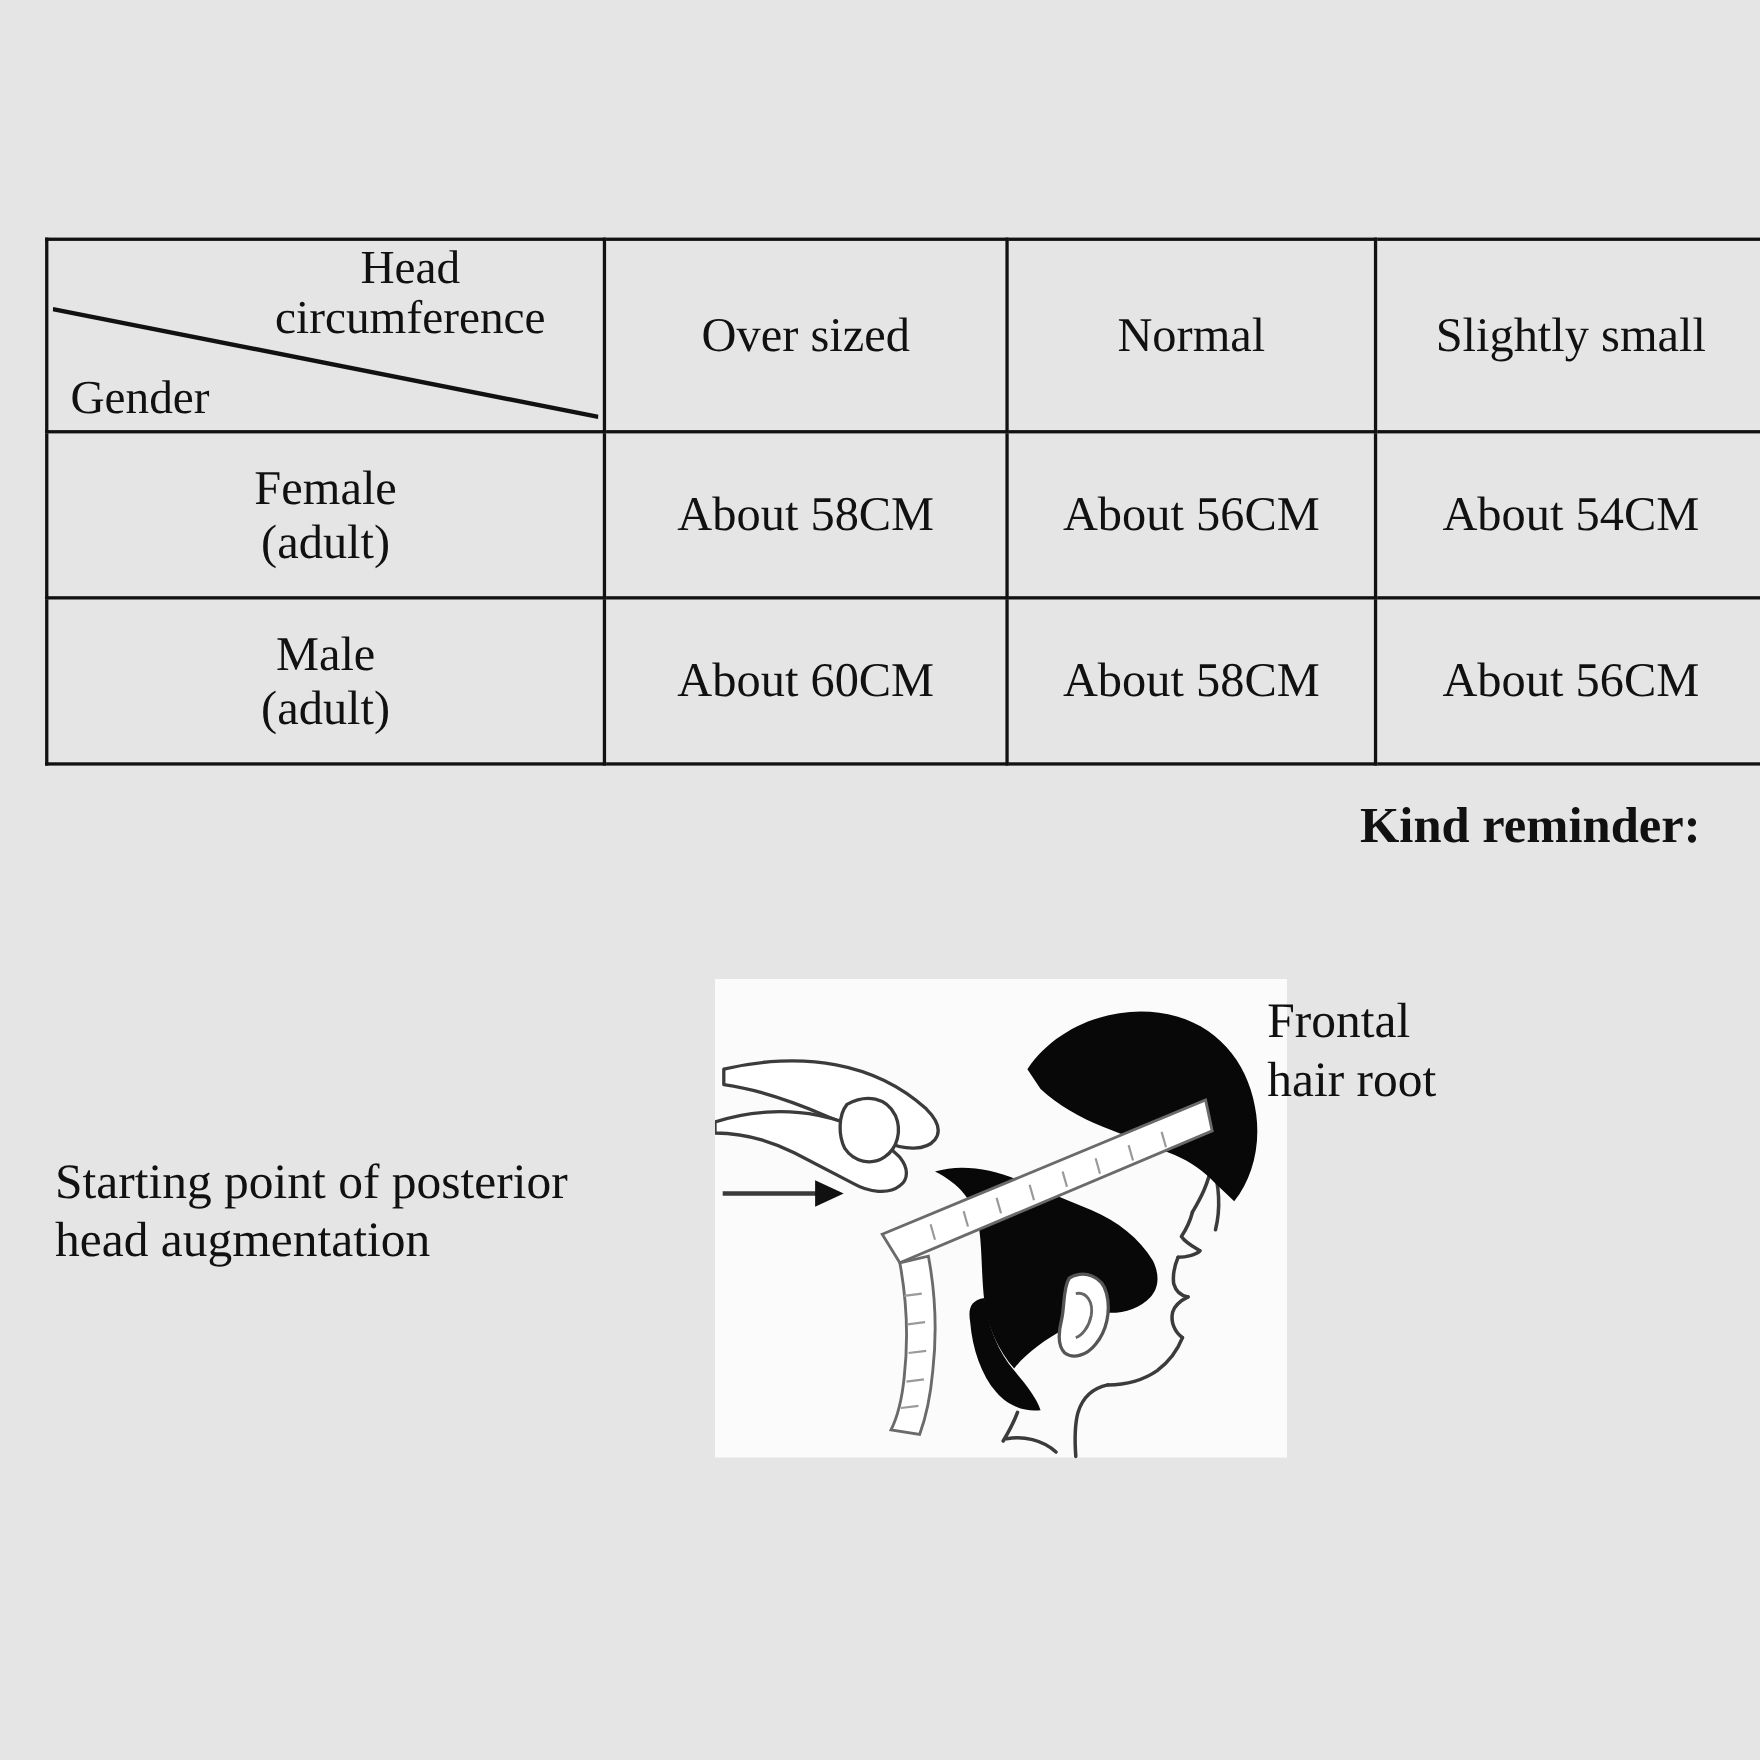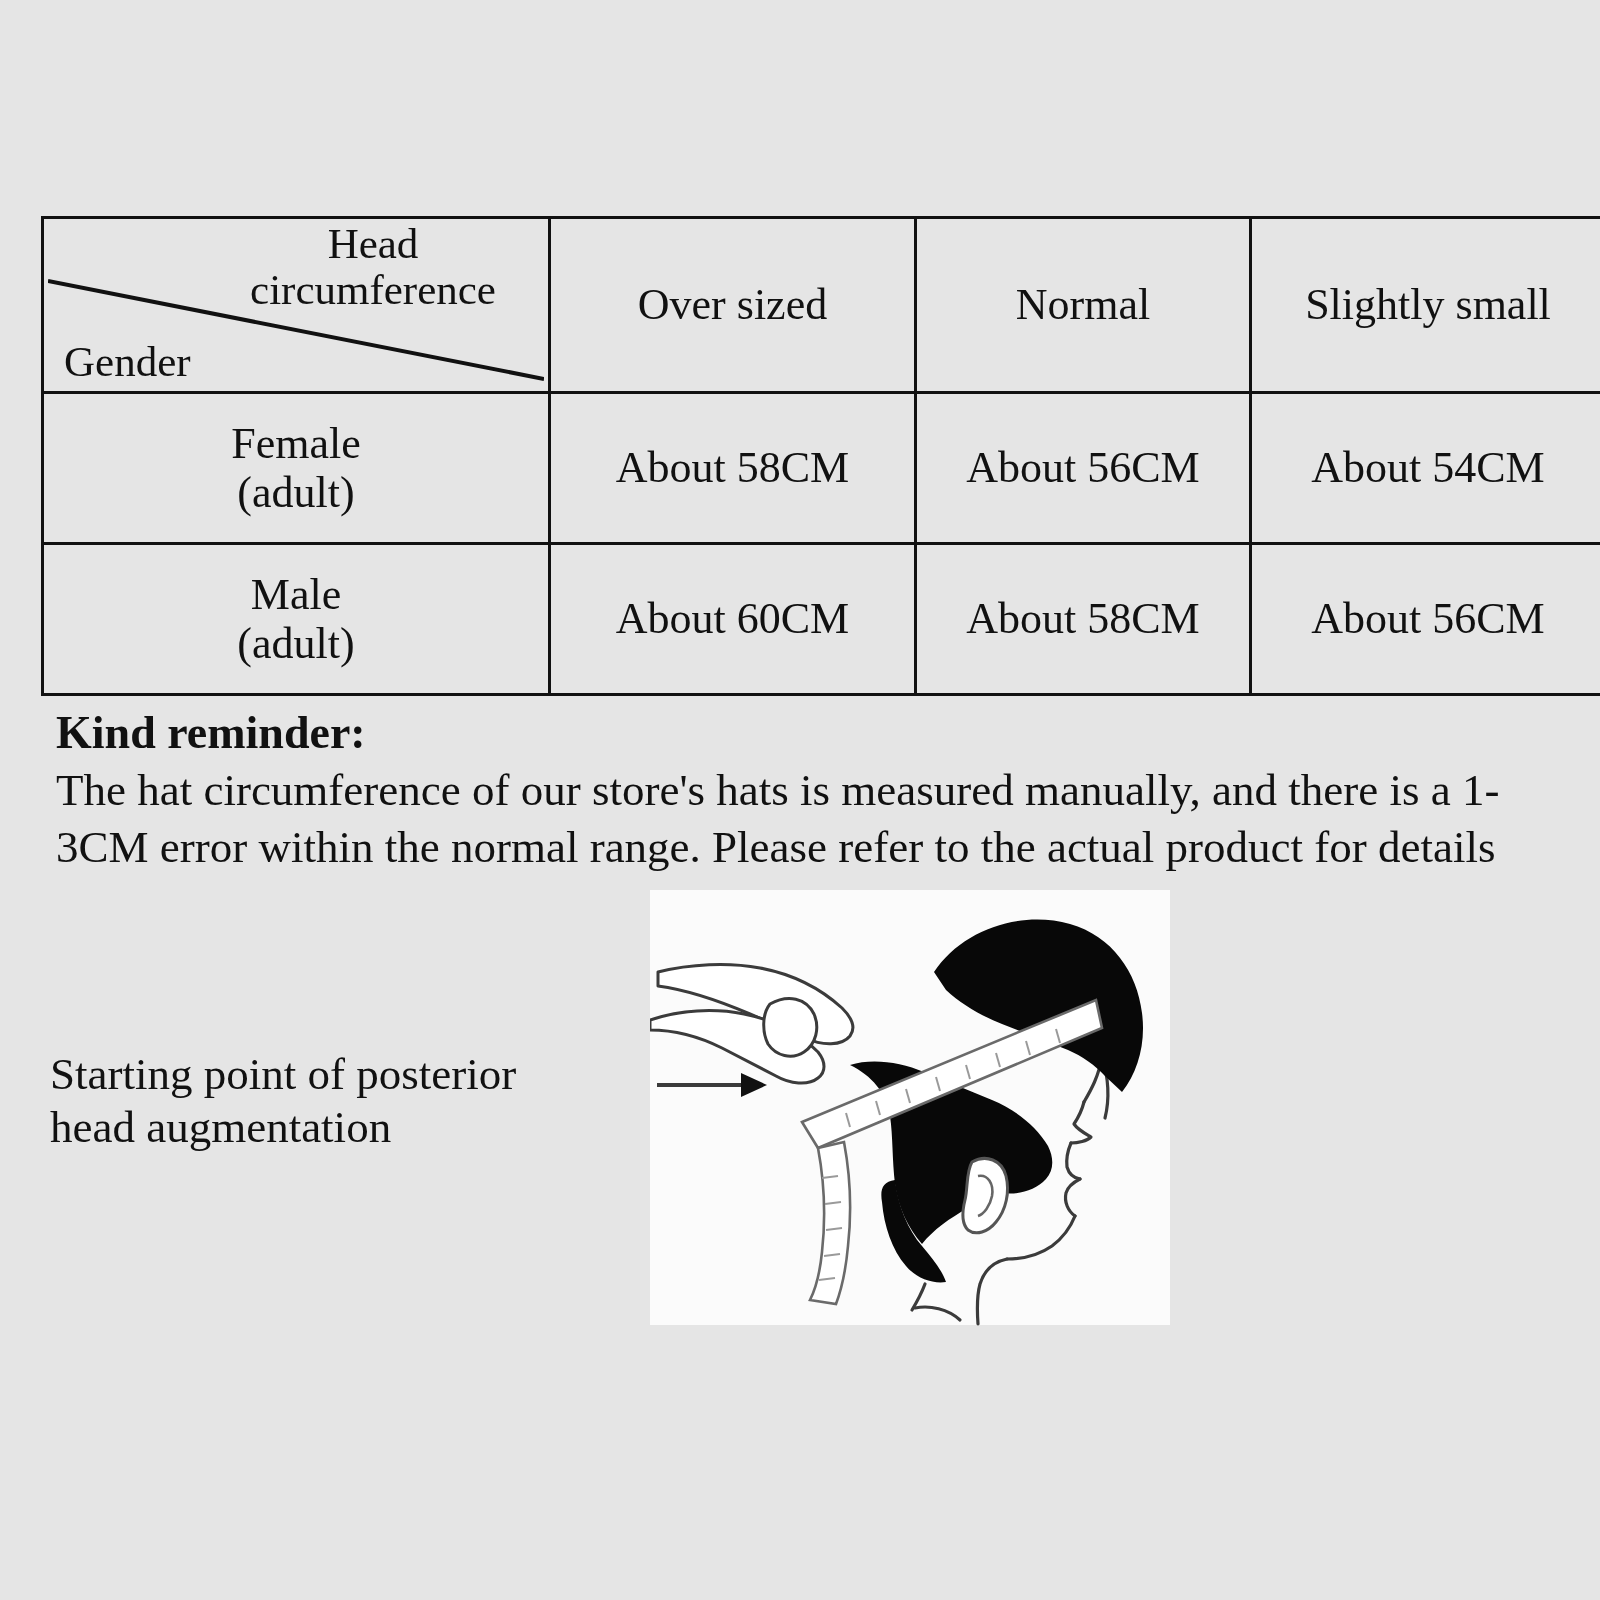--- a/index.html
+++ b/index.html
@@ -84,22 +84,23 @@
   #reminder {
     position: absolute;
     left: 56px;
     top: 706px;
     width: 1490px;
   }
   #reminder-title {
     font-size: 46px;
     font-weight: bold;
     line-height: 1.18;
-    margin: 0 0 2px 0;
+    margin: 17px 0 2px 0;
     font-family: "Liberation Serif", "DejaVu Serif", serif;
+    text-align: right;
   }
   #reminder-body {
     font-size: 45px;
     line-height: 1.26;
     margin: 0;
     font-family: "Liberation Serif", "DejaVu Serif", serif;
   }
 
   
   #diagram-area {
@@ -191,21 +192,20 @@
         </td>
         <td>About 60CM</td>
         <td>About 58CM</td>
         <td>About 56CM</td>
       </tr>
     </tbody>
   </table>
 
   <div id="reminder">
     <div id="reminder-title">Kind reminder:</div>
-    <div id="reminder-body">The hat circumference of our store's hats is measured manually, and there is a 1-3CM error within the normal range. Please refer to the actual product for details</div>
   </div>
 
   <div id="diagram-area">
 
     <div id="diagram-bg"></div>
 
     <svg id="head-figure" viewBox="0 0 540 460">
 
       <g fill="none" stroke="#3b3b3b" stroke-width="3.2" stroke-linecap="round" stroke-linejoin="round">
 
@@ -298,20 +298,24 @@
         <path d="M120,124 C138,114 156,118 164,134 C170,148 166,164 154,172
                  C142,180 126,176 118,164 C112,152 112,134 120,124 Z"></path>
       </g>
     </svg>
 
     <svg id="pointer-arrow" viewBox="0 0 120 40">
       <line x1="2" y1="20" x2="88" y2="20" stroke="#3b3b3b" stroke-width="4"></line>
       <polygon points="86,8 112,20 86,32" fill="#111111"></polygon>
     </svg>
 
+    <div id="label-frontal">
+      <span class="two-line">Frontal</span>
+      <span class="two-line">hair root</span>
+    </div>
 
     <div id="label-posterior">
       <span class="two-line">Starting point of posterior</span>
       <span class="two-line">head augmentation</span>
     </div>
   </div>
 
 </div>
 
 </body></html>

